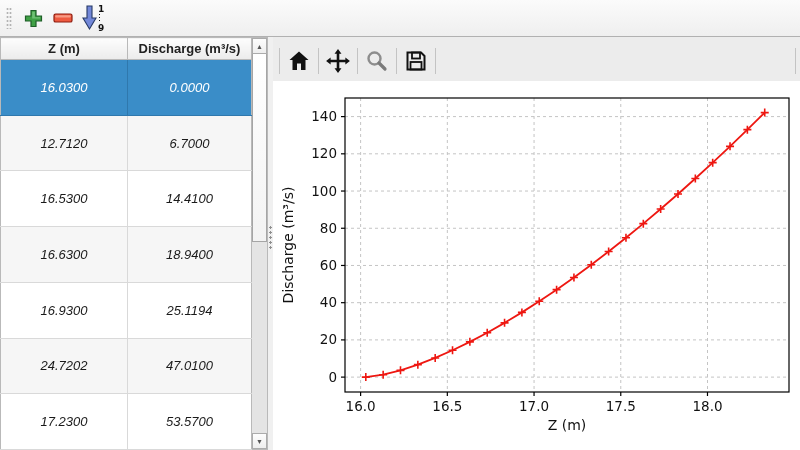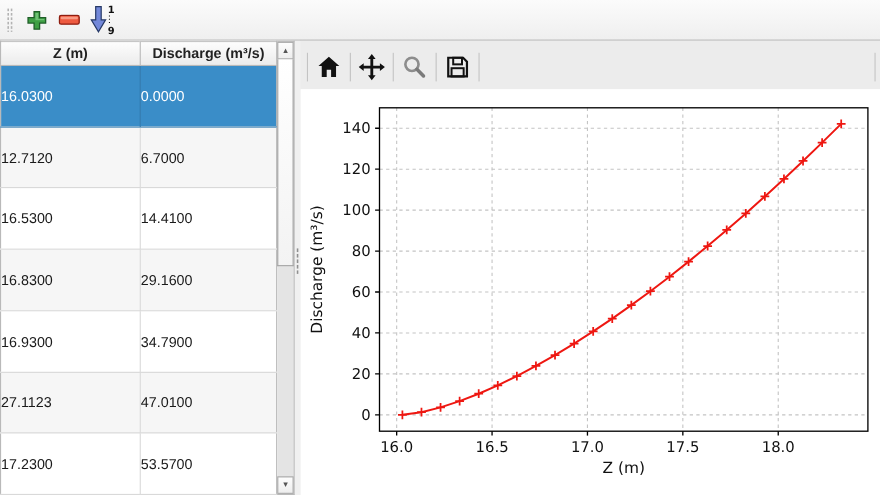--- a/index.html
+++ b/index.html
@@ -19,22 +19,22 @@
   .main { display:flex; height:413px; }
 
   
   .table-panel { width:268px; display:flex; background:#fff; }
   table.data { width:252px; border-collapse:collapse; table-layout:fixed; background:#fff;
     border:1px solid #b9b9b9; font-size:13px; color:#1a1a1a; }
   table.data th { height:22px; font-weight:bold; font-size:13px; color:#222;
     background:linear-gradient(#fdfdfd,#ebebeb);
     border-right:1px solid #b9b9b9; border-bottom:1px solid #b9b9b9; }
   table.data th:last-child { border-right:none; }
-  table.data td { height:30px; border-right:1px solid #d9d9d9;
-    border-bottom:1px solid #d9d9d9; }
+  table.data td { height:30px; text-align:center; border-right:1px solid #d9d9d9;
+    border-bottom:1px solid #d9d9d9;font-style:italic; }
   table.data td:last-child { border-right:none; }
   table.data tbody tr:nth-child(even) { background:#f6f6f6; }
   table.data tbody tr.selected td { background:#3a8dc8; color:#fff;
     border-right-color:#2f78ad; border-bottom-color:#2f78ad; }
 
   
   .vscroll { width:16px; background:#e4e4e4; border:1px solid #b9b9b9; border-left:none;
     display:flex; flex-direction:column; }
   .sb-btn { height:16px; background:linear-gradient(#fdfdfd,#eee); border:1px solid #ababab;
     display:flex; align-items:center; justify-content:center; font-size:7px; color:#555;
@@ -106,29 +106,29 @@
           </tr>
           <tr>
             <td>12.7120</td>
             <td>6.7000</td>
           </tr>
           <tr>
             <td>16.5300</td>
             <td>14.4100</td>
           </tr>
           <tr>
-            <td>16.8300</td>
-            <td>29.1600</td>
+            <td>16.6300</td>
+            <td>18.9400</td>
           </tr>
           <tr>
             <td>16.9300</td>
-            <td>34.7900</td>
-          </tr>
-          <tr>
-            <td>27.1123</td>
+            <td>25.1194</td>
+          </tr>
+          <tr>
+            <td>24.7202</td>
             <td>47.0100</td>
           </tr>
           <tr>
             <td>17.2300</td>
             <td>53.5700</td>
           </tr>
         </tbody>
     </table>
 
     <div class="vscroll">

